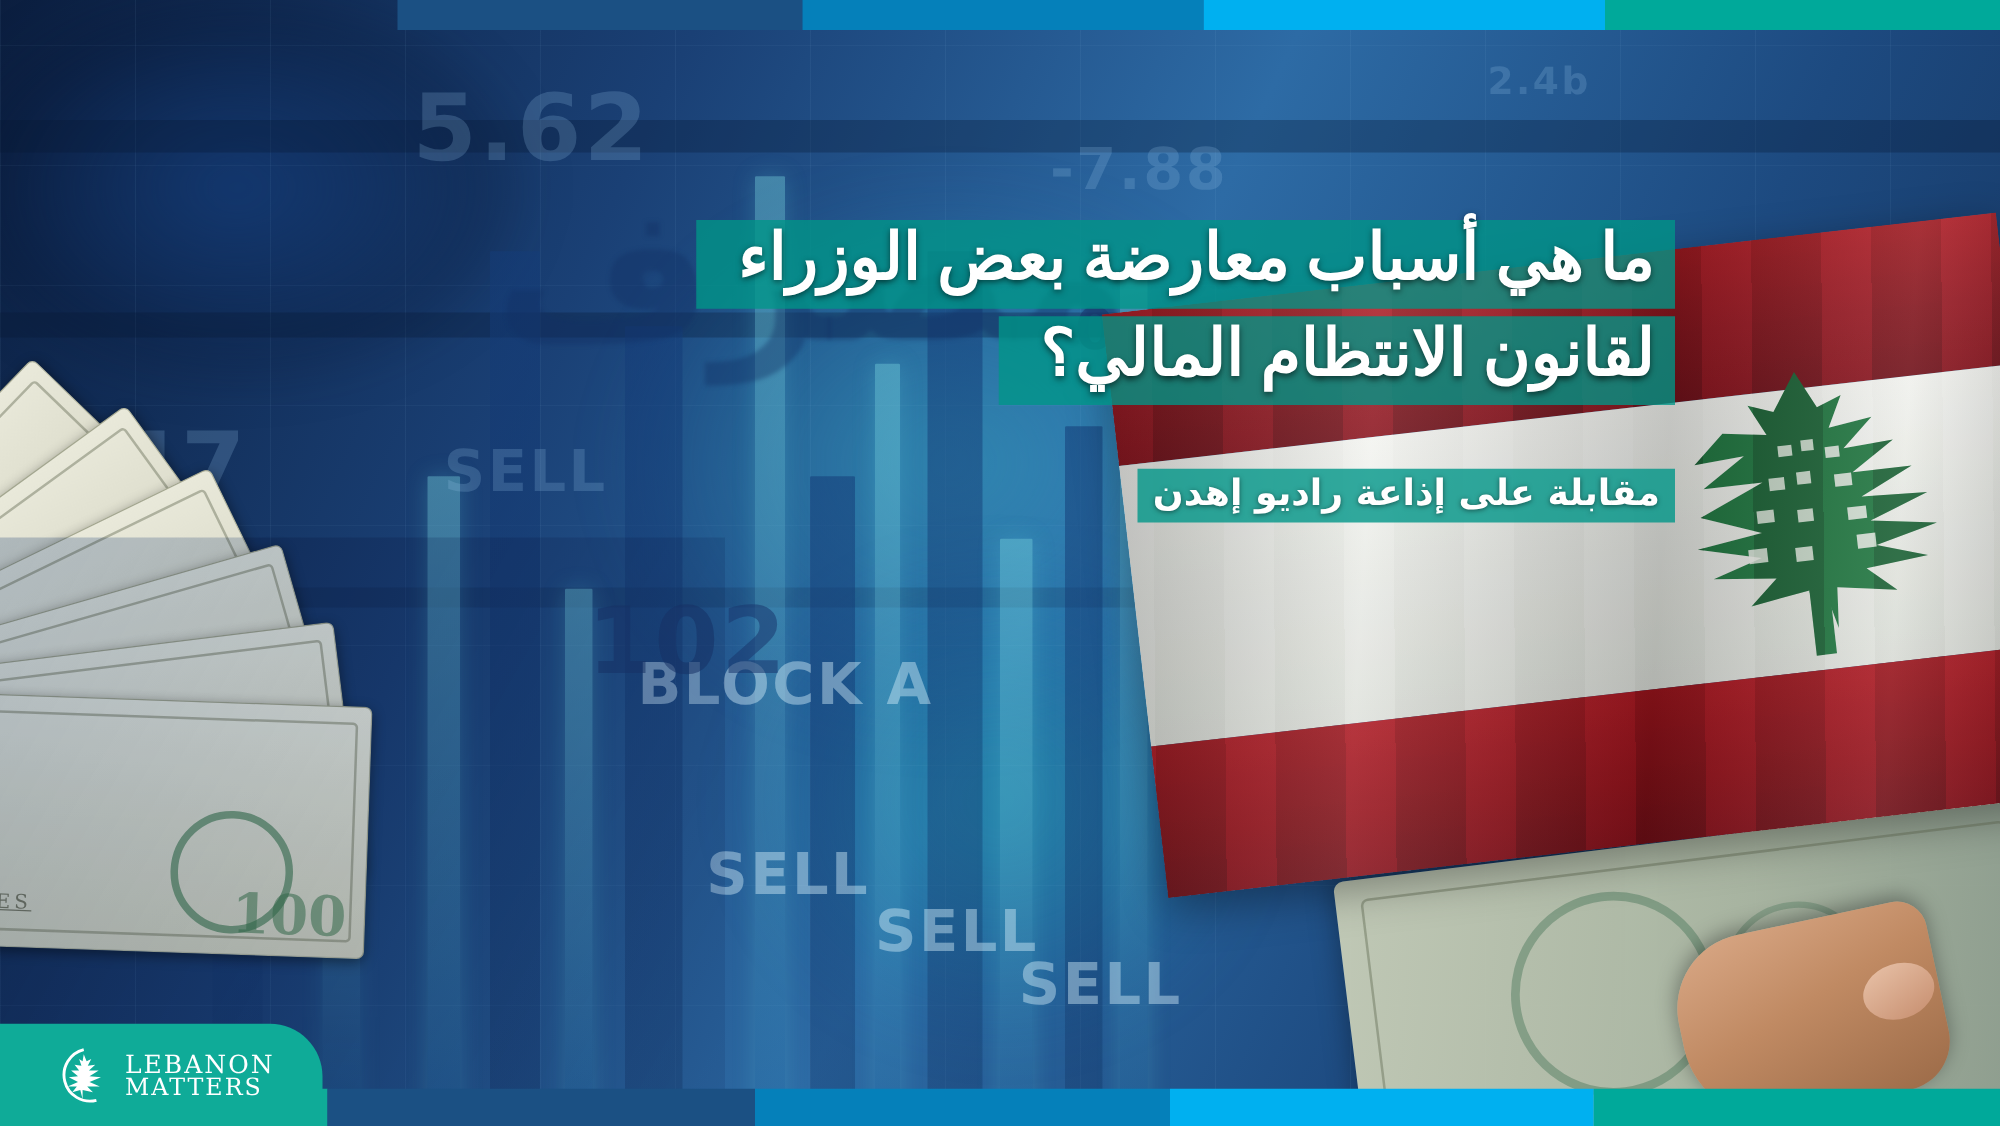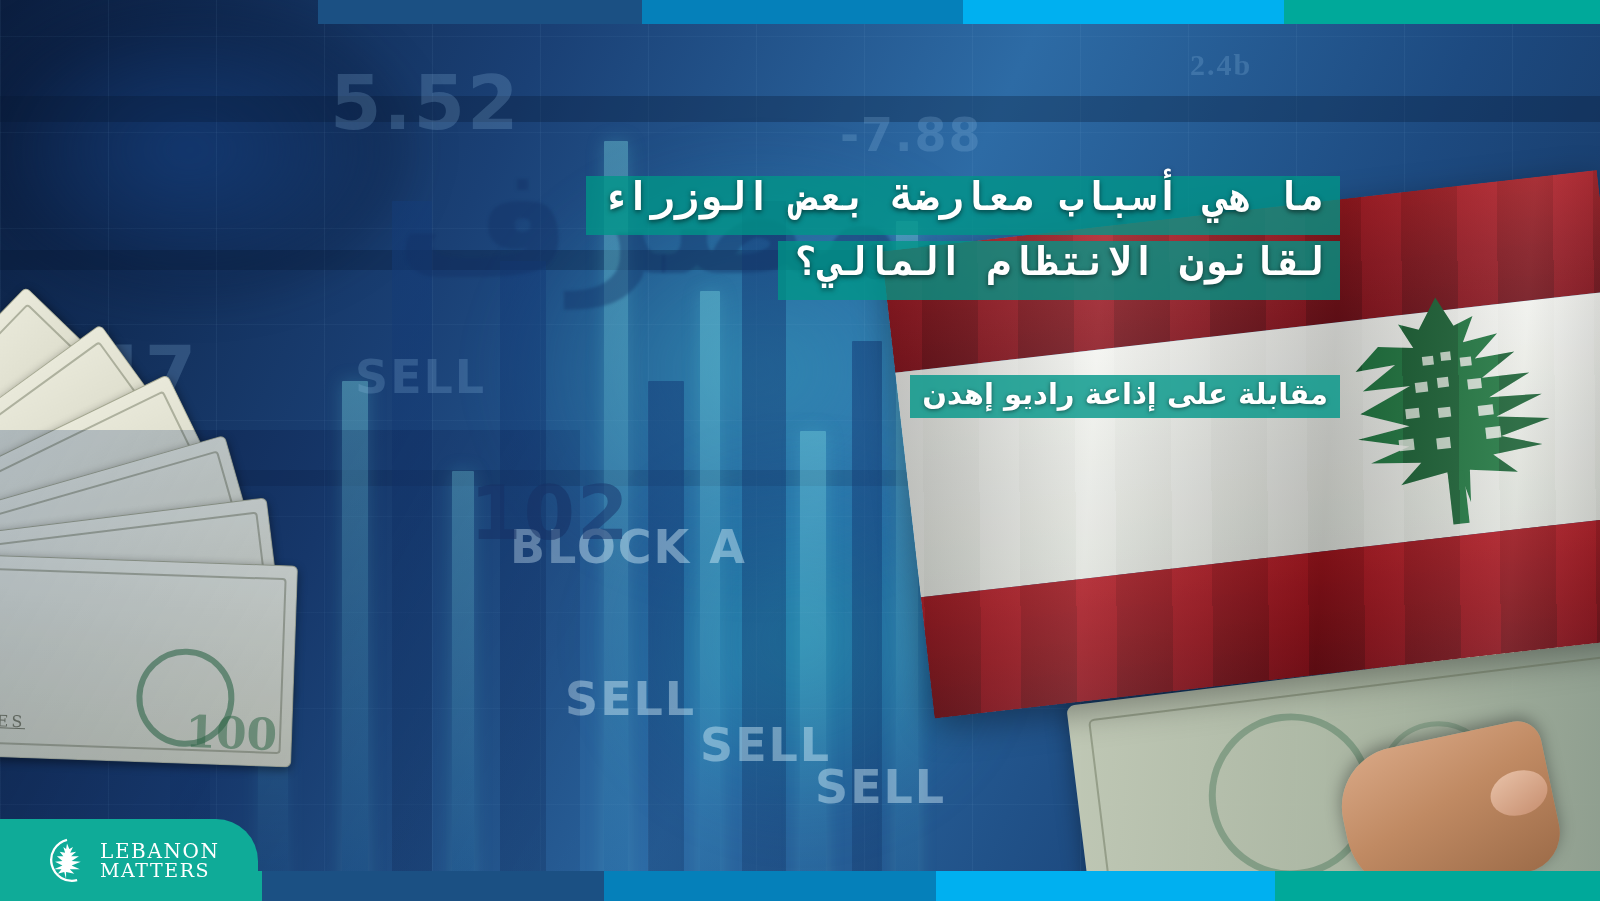--- a/index.html
+++ b/index.html
@@ -48,21 +48,21 @@
   
   .nums{position:absolute;inset:0;font-family:"DejaVu Sans",sans-serif;font-weight:700;
         color:rgba(205,230,245,.30);letter-spacing:2px;}
   .num{position:absolute;white-space:nowrap;}
   .num.dim{color:rgba(150,195,230,.22);}
   .num.bright{color:rgba(215,240,250,.44);}
   .num.dark{color:rgba(25,55,110,.55);}
   .num.big{font-size:74px;}
   .num.xl{font-size:92px;}
   .num.md{font-size:46px;}
-  .num.sm{font-size:30px;font-family:Liberation Serif, serif;}
+  .num.sm{font-size:30px;}
 
   
   .wm{
     position:absolute;left:260px;top:150px;width:780px;
     font-size:150px;font-weight:700;color:rgba(18,48,100,.40);
     direction:rtl;text-align:center;line-height:.95;
     filter:blur(1.5px);
   }
 
   
@@ -145,25 +145,25 @@
   .botbar{bottom:0;height:30px;}
   .seg{height:100%;}
 
   
   .titlewrap{position:absolute;left:0;top:176px;width:1340px;direction:rtl;text-align:right;}
   .tline{display:block;margin:0 0 6px 0;}
   .tline .hl{
     display:inline-block;
     background:rgba(0,150,136,.78);
     color:#fff;
-    font-family:Liberation Mono, monospace;
+    font-family:Liberation Serif, serif;
     font-weight:700;
-    font-size:40px;
+    font-size:52px;
     line-height:1.02;
-    padding:4px 16px 14px 16px;
+    padding:4px 16px 14px 34px;
     letter-spacing:0px;
     text-shadow:0 2px 5px rgba(0,0,0,.55);
   }
   .tline2{margin-top:4px;text-align:right;}
   .subwrap{position:absolute;left:0;top:375px;width:1340px;direction:rtl;text-align:right;}
   .subwrap .hl{
     display:inline-block;
     background:rgba(0,150,136,.80);
     color:#fff;
     font-weight:700;
@@ -218,21 +218,21 @@
       <div class="col" style="left:896px;width:22px;height:680px;"></div>
       <div class="col" style="left:258px;width:30px;height:300px;opacity:.55;"></div>
       <div class="col colD" style="left:170px;width:40px;height:240px;opacity:.6;"></div>
       <div class="col" style="left:1300px;width:26px;height:300px;opacity:.35;"></div>
       <div class="col colD" style="left:1376px;width:34px;height:220px;opacity:.4;"></div>
     </div>
 
     <div class="wm">مصرف</div>
 
     <div class="nums" id="nums">
-        <div class="num big dim" style="left: 330px; top: 60px;">5.52</div>
+        <div class="num big dim" style="left: 330px; top: 60px;">5.62</div>
         <div class="num md dim" style="left: 840px; top: 108px;">-7.88</div>
         <div class="num sm dim" style="left: 1190px; top: 48px;">2.4b</div>
         <div class="num md dark" style="left: 860px; top: 236px;">0.15%</div>
         <div class="num xl bright" style="left: 1030px; top: 470px;">-36.4</div>
         <div class="num md bright" style="left: 510px; top: 520px;">BLOCK A</div>
         <div class="num xl bright" style="left: 1030px; top: 610px;">29</div>
         <div class="num md bright" style="left: 565px; top: 672px;">SELL</div>
         <div class="num md bright" style="left: 700px; top: 718px;">SELL</div>
         <div class="num md bright" style="left: 815px; top: 760px;">SELL</div>
         <div class="num md dim" style="left: 355px; top: 350px;">SELL</div>

